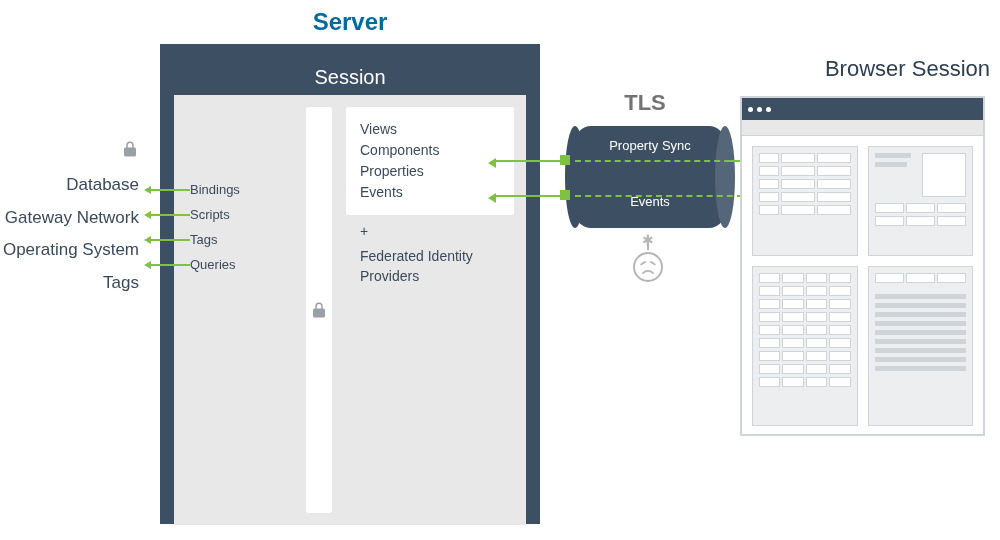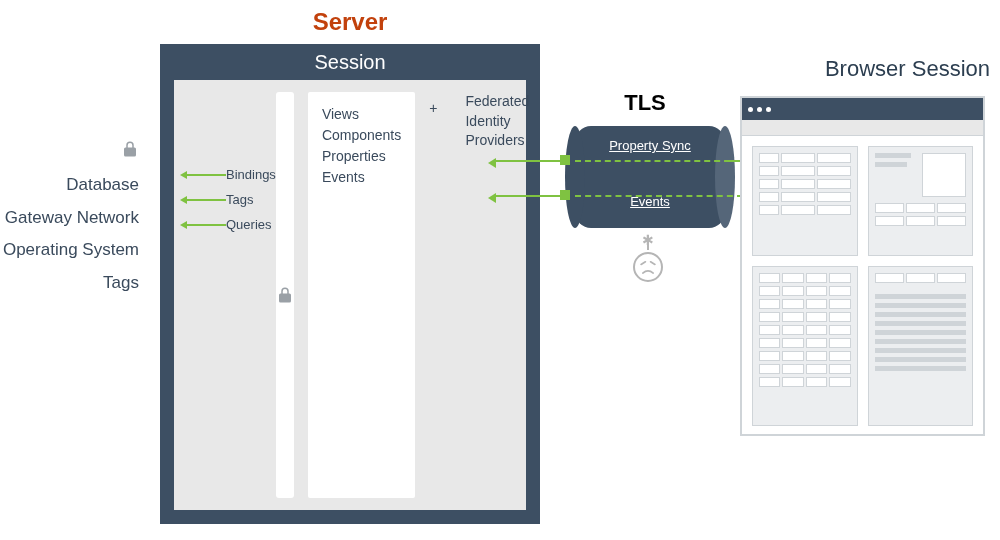--- a/index.html
+++ b/index.html
@@ -28,30 +28,30 @@
 
   
   .server-title {
     position: absolute;
     left: 160px;
     top: 8px;
     width: 380px;
     text-align: center;
     font-size: 24px;
     font-weight: 600;
-    color: #c2410c;
+    color: #0369a1;
   }
   .server {
     position: absolute;
     left: 160px;
     top: 44px;
     width: 380px;
     height: 480px;
     background: #3d4f63;
-    padding-top: 3px;
+    padding-top: 18px;
   }
   .session-title {
     color: #fff;
     text-align: center;
     font-size: 20px;
     font-weight: 500;
     padding: 4px 0 6px 0;
   }
   .session {
     margin: 0 14px 14px 14px;
@@ -68,21 +68,20 @@
     padding-top: 70px;
     padding-left: 4px;
     font-size: 13px;
     color: #3a4a5c;
   }
   .bindings-col .row {
     display: flex;
     align-items: center;
     padding: 5px 0;
     position: relative;
-    margin-left: 36px;
   }
   .arrow-left-out {
     position: absolute;
     left: -40px;
     width: 40px;
     height: 2px;
     background: #7fc241;
   }
   .arrow-left-out::before {
     content: '';
@@ -101,43 +100,42 @@
     display: flex;
     align-items: center;
     justify-content: center;
   }
 
   
   .detail-col {
     flex: 1;
     padding-left: 14px;
     display: flex;
-    flex-direction: row;
-    justify-content: space-between;
+    flex-direction: column;
   }
   .detail-box {
     background: #fff;
     border-radius: 2px;
     padding: 12px 14px;
     font-size: 14px;
     color: #3a4a5c;
     line-height: 1.5;
   }
   .plus-sep { text-align: left; padding: 8px 14px; font-size: 14px; color: #3a4a5c; }
   .fed-text { padding: 0 14px 14px 14px; font-size: 14px; color: #3a4a5c; line-height: 1.4; }
 
   
   .tls-title {
     position: absolute;
     left: 565px; top: 90px;
     width: 160px;
     text-align: center;
     font-size: 22px;
     font-weight: 600;
-    color: #000000;
+    color: #737373;
   }
   .tls-cyl {
     position: absolute;
     left: 575px; top: 126px;
     width: 150px; height: 102px;
     background: #3d4f63;
     border-radius: 16px 16px 16px 16px;
   }
   .tls-cyl::before {
     content: '';
@@ -154,21 +152,20 @@
     width: 20px; height: 102px;
     background: #556679;
     border-radius: 50%;
   }
   .tls-label {
     position: absolute;
     color: #fff;
     font-size: 13px;
     width: 150px;
     text-align: center;
-    text-decoration: underline;
   }
 
   
   .sync-line {
     position: absolute;
     height: 0;
     border-top: 2px dashed #7fc241;
   }
   .sync-line.solid { border-top-style: solid; }
   .sync-square {
@@ -285,20 +282,24 @@
   <div class="session-title">Session</div>
   <div class="session">
 
     <div class="bindings-col">
       <div class="row">
             <span class="arrow-left-out"></span>
             <span>Bindings</span>
           </div>
       <div class="row">
             <span class="arrow-left-out"></span>
+            <span>Scripts</span>
+          </div>
+      <div class="row">
+            <span class="arrow-left-out"></span>
             <span>Tags</span>
           </div>
       <div class="row">
             <span class="arrow-left-out"></span>
             <span>Queries</span>
           </div>
     </div>
 
     <div class="lock-strip">
       <svg class="lock-svg" viewBox="0 0 24 24">

